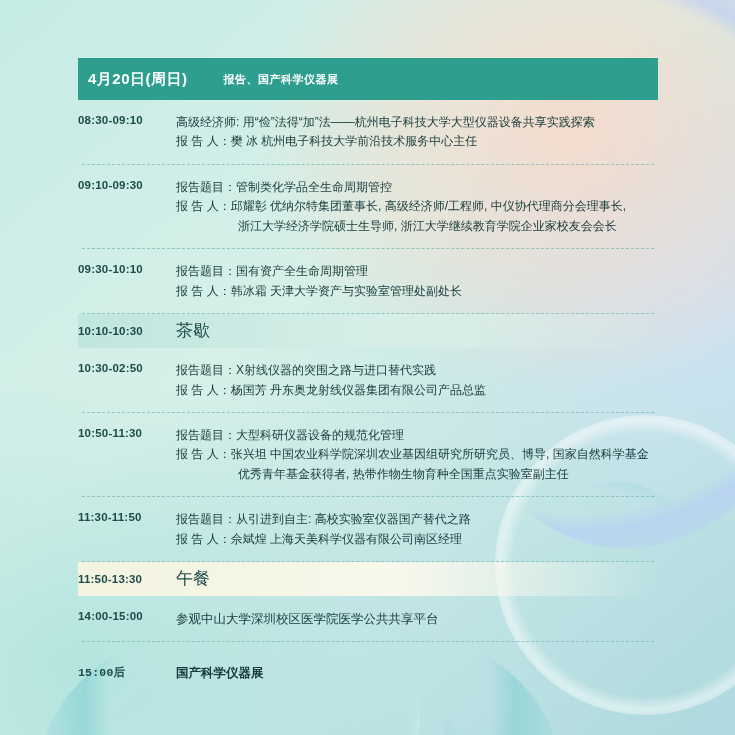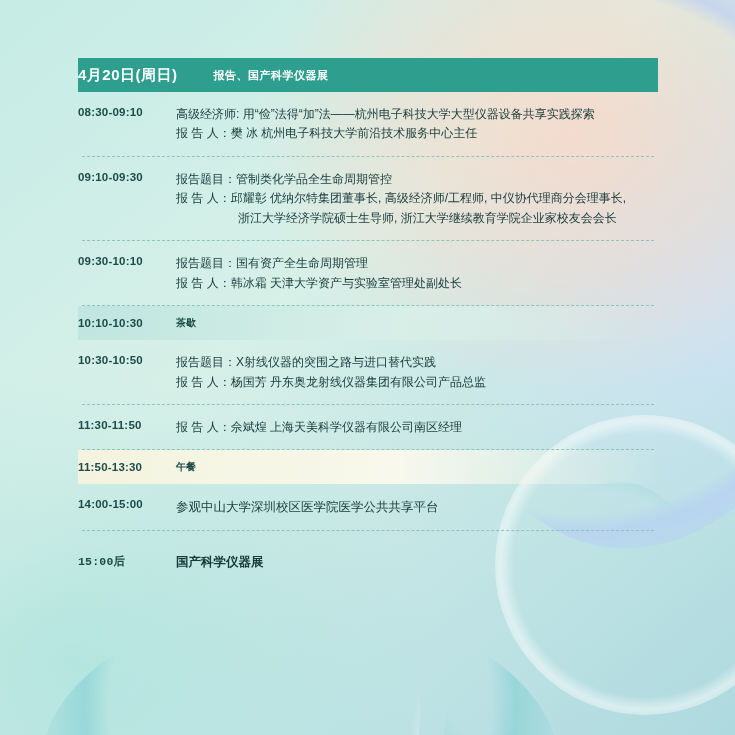--- a/index.html
+++ b/index.html
@@ -66,23 +66,24 @@
   .schedule {
     position: absolute;
     left: 78px;
     top: 58px;
     width: 580px;
   }
 
   .hdr {
     background: #2e9e8f;
     color: #ffffff;
-    height: 34px;
+    height: 42px;
     display: flex;
     align-items: center;
+    padding-left: 10px;
   }
   .hdr .date {
     font-size: 15px;
     font-weight: bold;
     letter-spacing: 0.5px;
   }
   .hdr .title {
     font-size: 11px;
     font-weight: bold;
     margin-left: 36px;
@@ -133,22 +134,22 @@
   .row.break .time {
     padding-top: 0;
   }
   .break-tea {
     background: linear-gradient(90deg, #bfe6df 0%, #d8efe8 55%, rgba(216,239,232,0) 100%);
   }
   .break-lunch {
     background: linear-gradient(90deg, #f3f3df 0%, #f8f8ec 55%, rgba(248,248,236,0) 100%);
   }
   .break .body {
-    font-size: 10px;
-    font-weight: bold;
+    font-size: 17px;
+    font-weight: normal;
     color: #1c4b49;
   }
   .plain .body {
     font-size: 12.5px;
   }
   .final .body {
     font-size: 12.5px;
     font-weight: bold;
     color: #173a3a;
   }
@@ -195,31 +196,40 @@
         <div class="line">报 告 人：韩冰霜 天津大学资产与实验室管理处副处长</div>
       </div>
     </div>
 
     <div class="row break break-tea">
       <div class="time">10:10-10:30</div>
       <div class="body">茶歇</div>
     </div>
 
     <div class="row dashed">
-      <div class="time">10:30-10:50</div>
+      <div class="time">10:30-02:50</div>
       <div class="body">
         <div class="line">报告题目：X射线仪器的突围之路与进口替代实践</div>
         <div class="line">报 告 人：杨国芳 丹东奥龙射线仪器集团有限公司产品总监</div>
       </div>
     </div>
 
+    <div class="row dashed">
+      <div class="time">10:50-11:30</div>
+      <div class="body">
+        <div class="line">报告题目：大型科研仪器设备的规范化管理</div>
+        <div class="line">报 告 人：张兴坦 中国农业科学院深圳农业基因组研究所研究员、博导, 国家自然科学基金</div>
+        <div class="line" style="padding-left:62px;">优秀青年基金获得者, 热带作物生物育种全国重点实验室副主任</div>
+      </div>
+    </div>
 
     <div class="row dashed">
       <div class="time">11:30-11:50</div>
       <div class="body">
+        <div class="line">报告题目：从引进到自主: 高校实验室仪器国产替代之路</div>
         <div class="line">报 告 人：佘斌煌 上海天美科学仪器有限公司南区经理</div>
       </div>
     </div>
 
     <div class="row break break-lunch">
       <div class="time">11:50-13:30</div>
       <div class="body">午餐</div>
     </div>
 
     <div class="row plain dashed">

